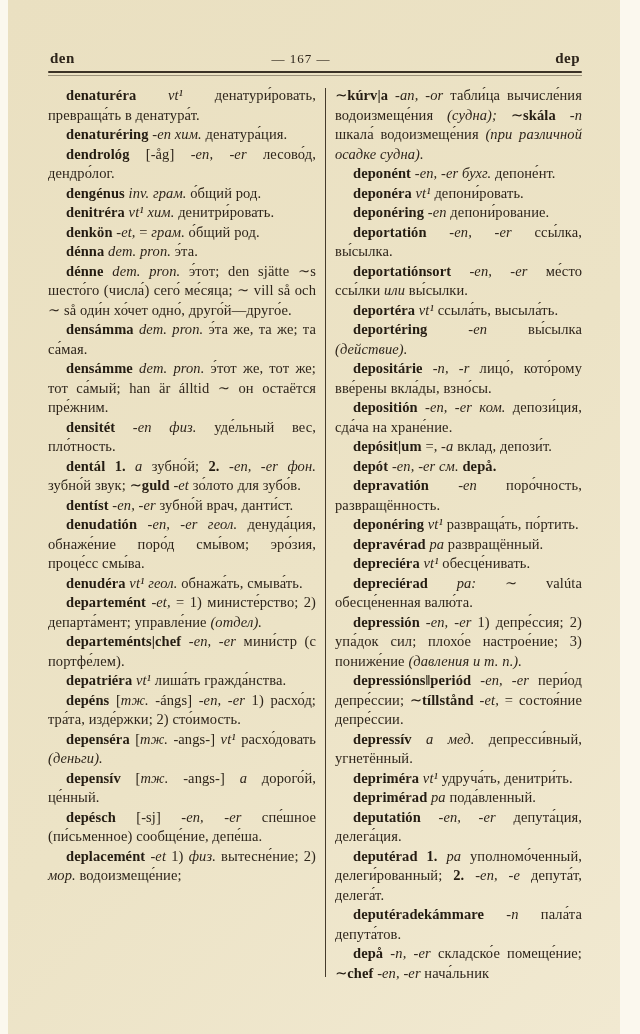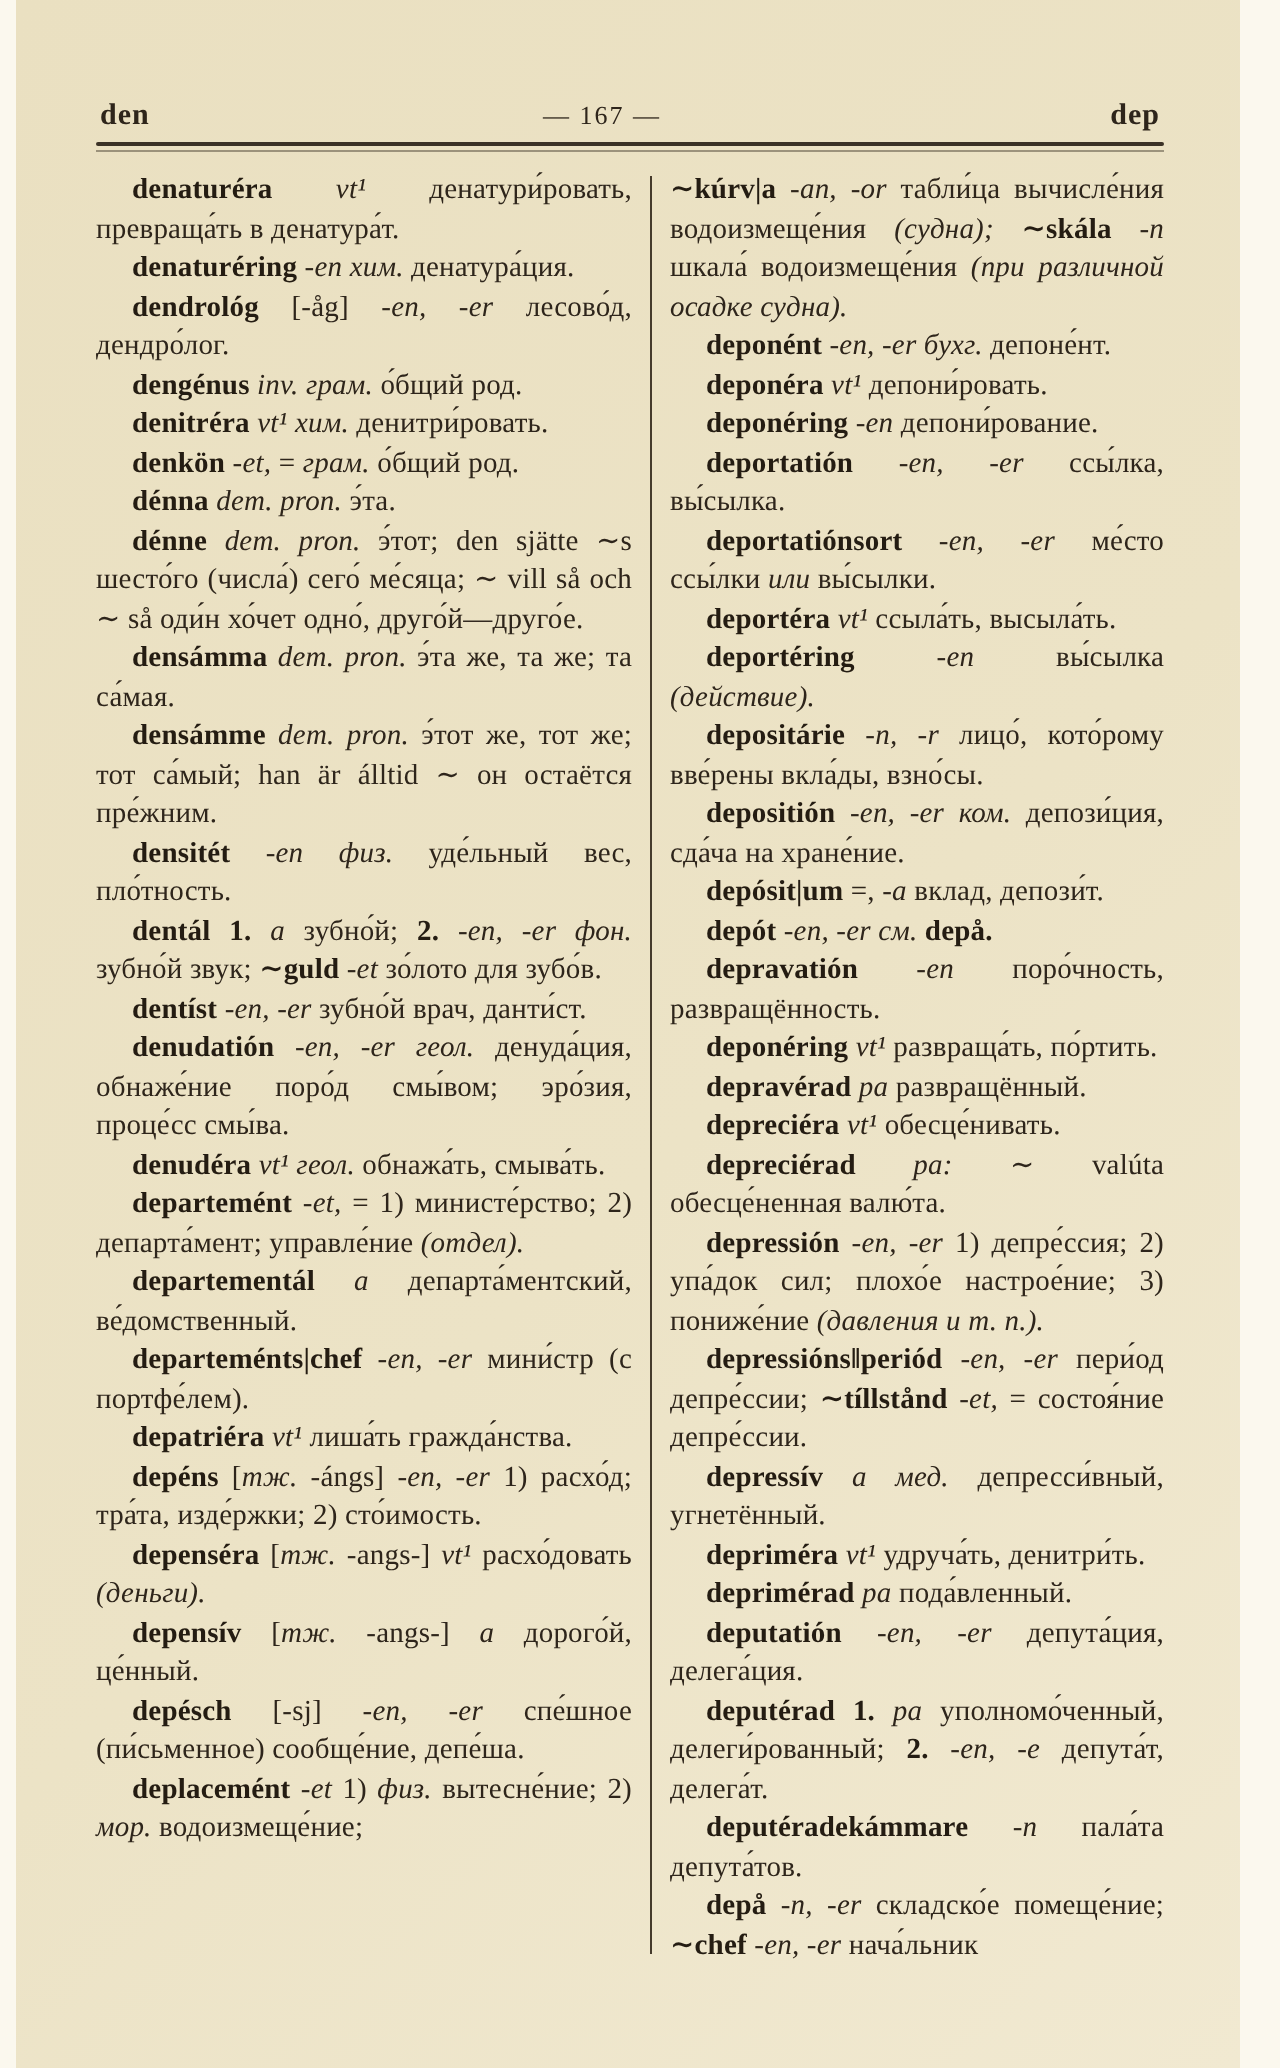--- a/index.html
+++ b/index.html
@@ -64,21 +64,20 @@
         <p class="entry"><span class="b">dénna</span><span class="i"> dem. pron.</span><span class="r"> э́та.</span></p>
         <p class="entry"><span class="b">dénne</span><span class="i"> dem. pron.</span><span class="r"> э́тот; den sjätte ∼s шесто́го (числа́) сего́ ме́сяца; ∼ vill så och ∼ så оди́н хо́чет одно́, друго́й—друго́е.</span></p>
         <p class="entry"><span class="b">densámma</span><span class="i"> dem. pron.</span><span class="r"> э́та же, та же; та са́мая.</span></p>
         <p class="entry"><span class="b">densámme</span><span class="i"> dem. pron.</span><span class="r"> э́тот же, тот же; тот са́мый; han är álltid ∼ он остаётся пре́жним.</span></p>
         <p class="entry"><span class="b">densitét</span><span class="i"> -en физ.</span><span class="r"> уде́льный вес, пло́тность.</span></p>
         <p class="entry"><span class="b">dentál 1.</span><span class="i"> a</span><span class="r"> зубно́й;</span><span class="b"> 2.</span><span class="i"> -en, -er фон.</span><span class="r"> зубно́й звук;</span><span class="b"> ∼guld</span><span class="i"> -et</span><span class="r"> зо́лото для зубо́в.</span></p>
         <p class="entry"><span class="b">dentíst</span><span class="i"> -en, -er</span><span class="r"> зубно́й врач, данти́ст.</span></p>
         <p class="entry"><span class="b">denudatión</span><span class="i"> -en, -er геол.</span><span class="r"> денуда́ция, обнаже́ние поро́д смы́вом; эро́зия, проце́сс смы́ва.</span></p>
         <p class="entry"><span class="b">denudéra</span><span class="i"> vt¹ геол.</span><span class="r"> обнажа́ть, смыва́ть.</span></p>
         <p class="entry"><span class="b">departemént</span><span class="i"> -et,</span><span class="r"> = 1) министе́рство; 2) департа́мент; управле́ние</span><span class="i"> (отдел).</span></p>
-        <p class="entry"><span class="b">departementál</span><span class="i"> a</span><span class="r"> департа́ментский, ве́домственный.</span></p>
         <p class="entry"><span class="b">departeménts|chef</span><span class="i"> -en, -er</span><span class="r"> мини́стр (с портфе́лем).</span></p>
         <p class="entry"><span class="b">depatriéra</span><span class="i"> vt¹</span><span class="r"> лиша́ть гражда́нства.</span></p>
         <p class="entry"><span class="b">depéns</span><span class="r"> [</span><span class="i">тж.</span><span class="r"> -ángs]</span><span class="i"> -en, -er</span><span class="r"> 1) расхо́д; тра́та, изде́ржки; 2) сто́имость.</span></p>
         <p class="entry"><span class="b">depenséra</span><span class="r"> [</span><span class="i">тж.</span><span class="r"> -angs-]</span><span class="i"> vt¹</span><span class="r"> расхо́довать</span><span class="i"> (деньги).</span></p>
         <p class="entry"><span class="b">depensív</span><span class="r"> [</span><span class="i">тж.</span><span class="r"> -angs-]</span><span class="i"> a</span><span class="r"> дорого́й, це́нный.</span></p>
         <p class="entry"><span class="b">depésch</span><span class="r"> [-sj]</span><span class="i"> -en, -er</span><span class="r"> спе́шное (пи́сьменное) сообще́ние, депе́ша.</span></p>
         <p class="entry"><span class="b">deplacemént</span><span class="i"> -et</span><span class="r"> 1)</span><span class="i"> физ.</span><span class="r"> вытесне́ние; 2)</span><span class="i"> мор.</span><span class="r"> водоизмеще́ние;</span></p>
       </div>
     <div class="divider"></div>
     <div class="col right">

